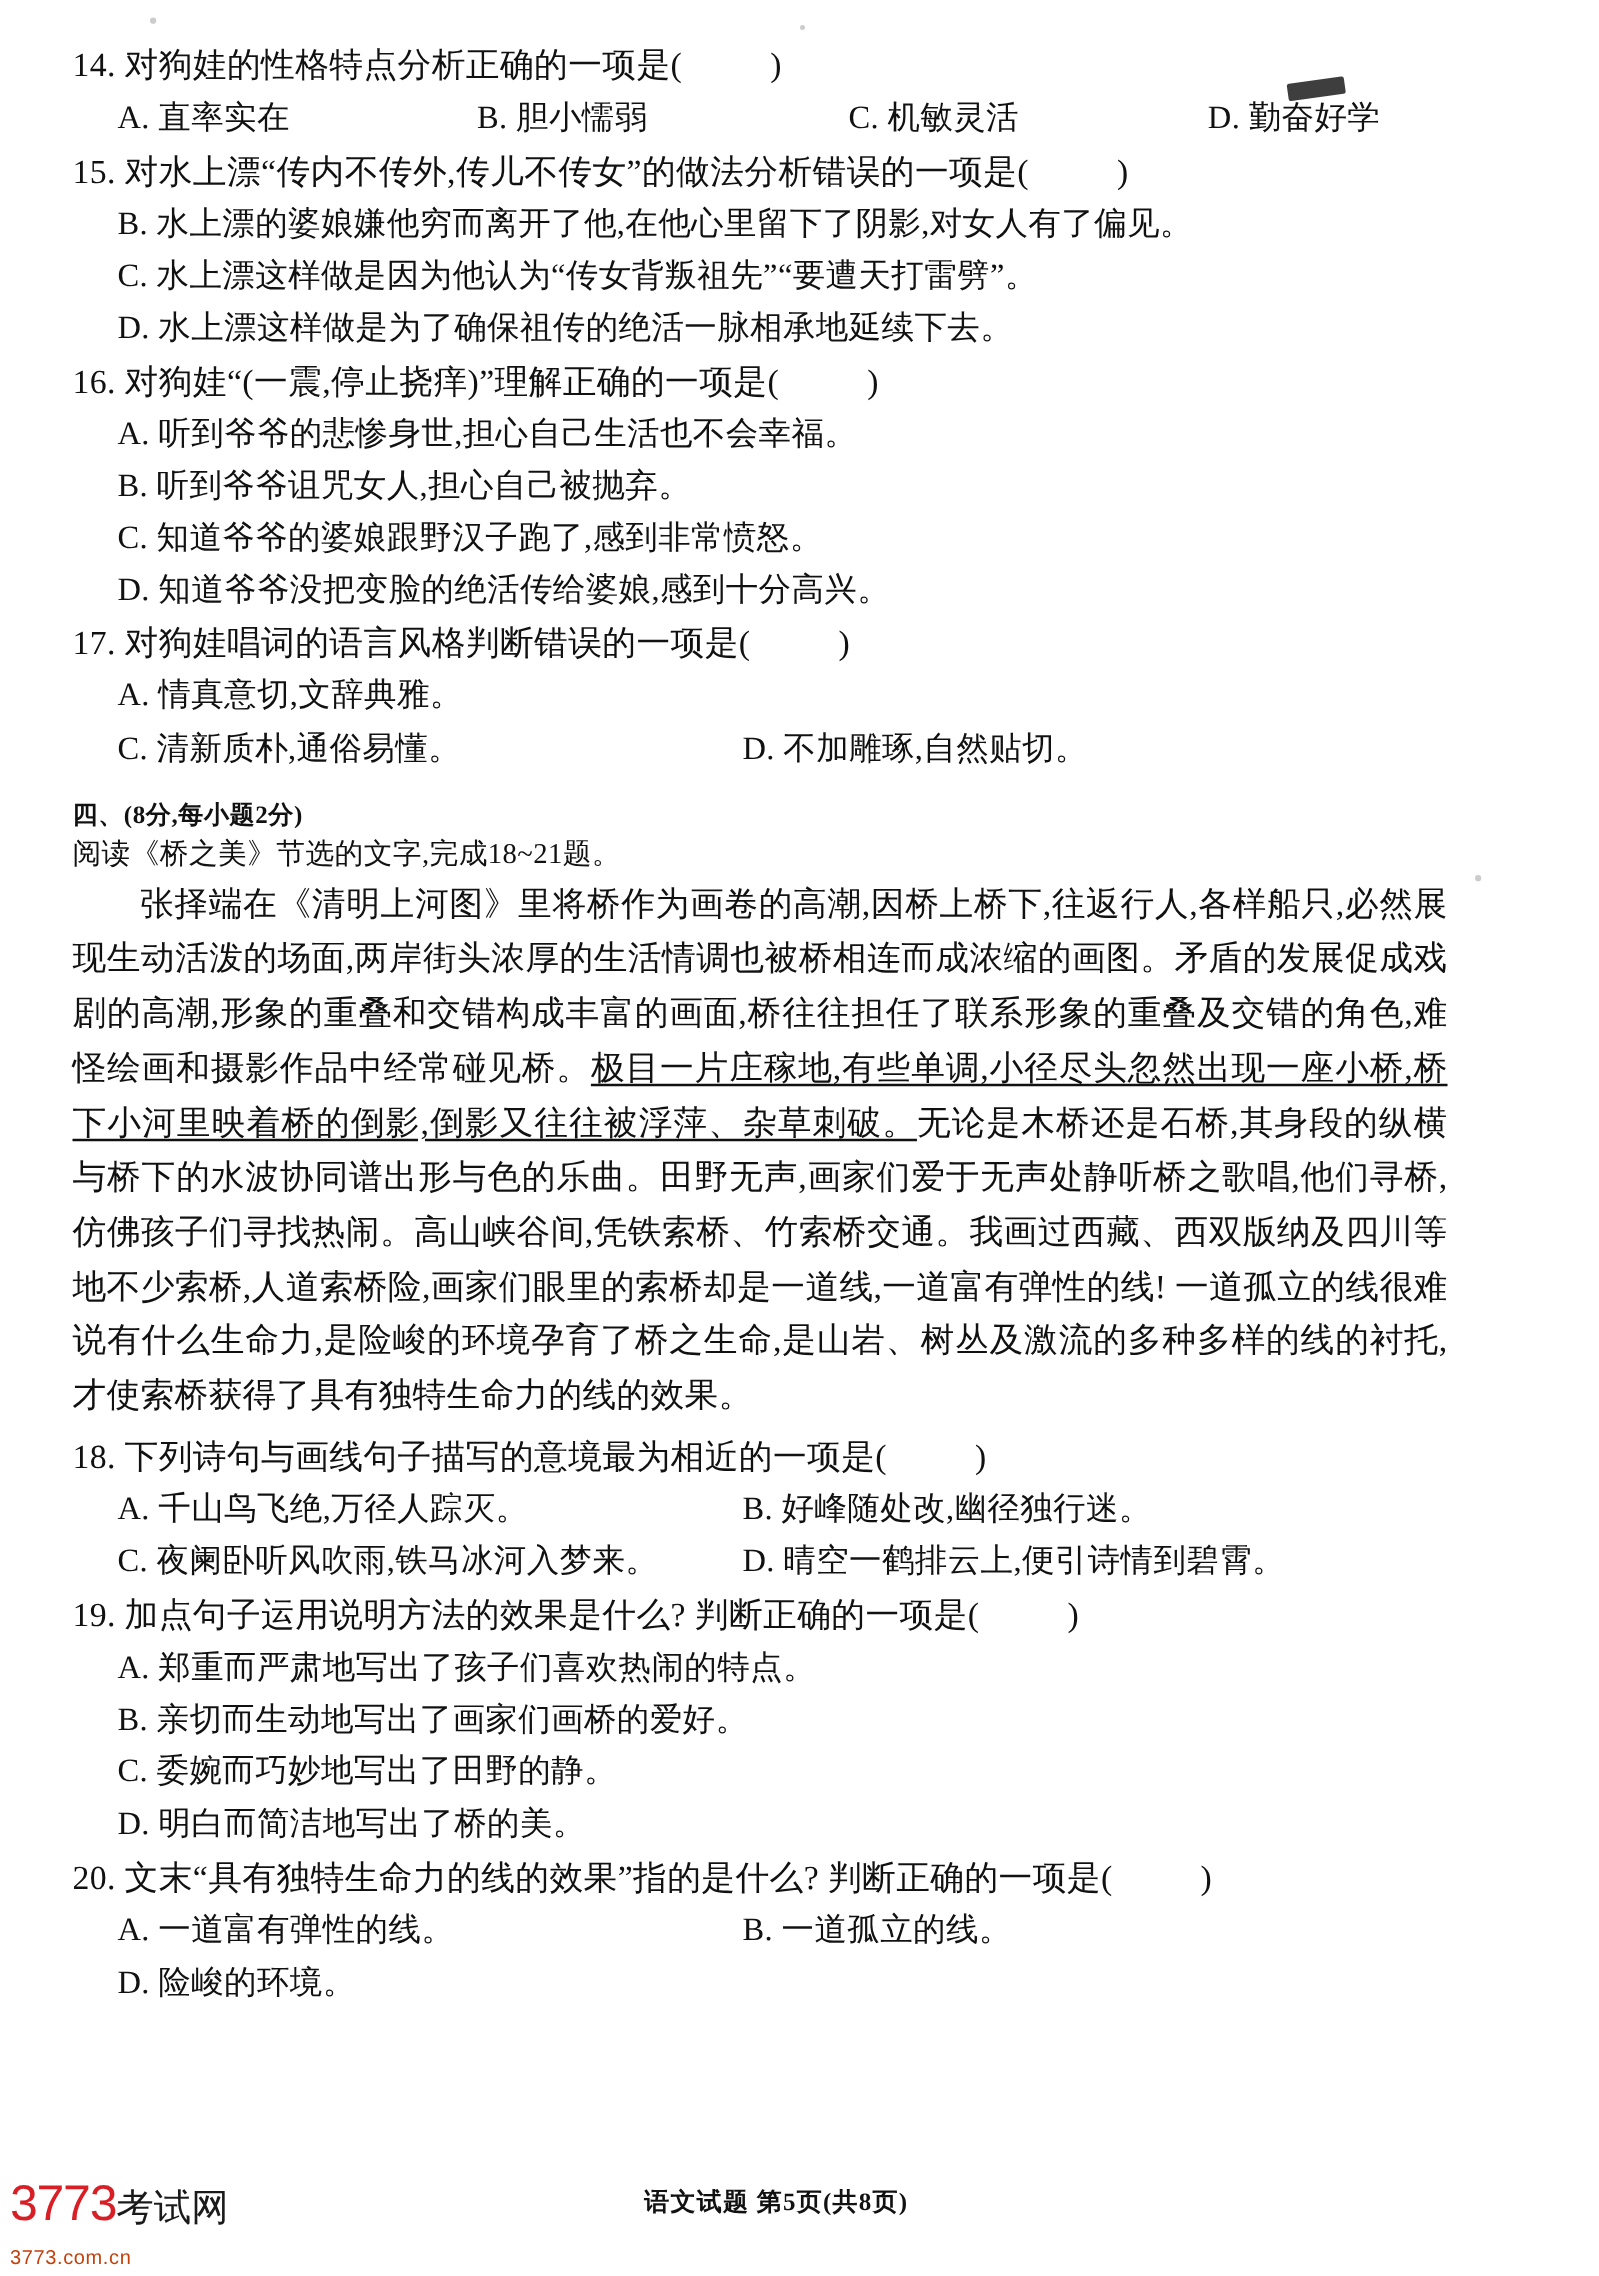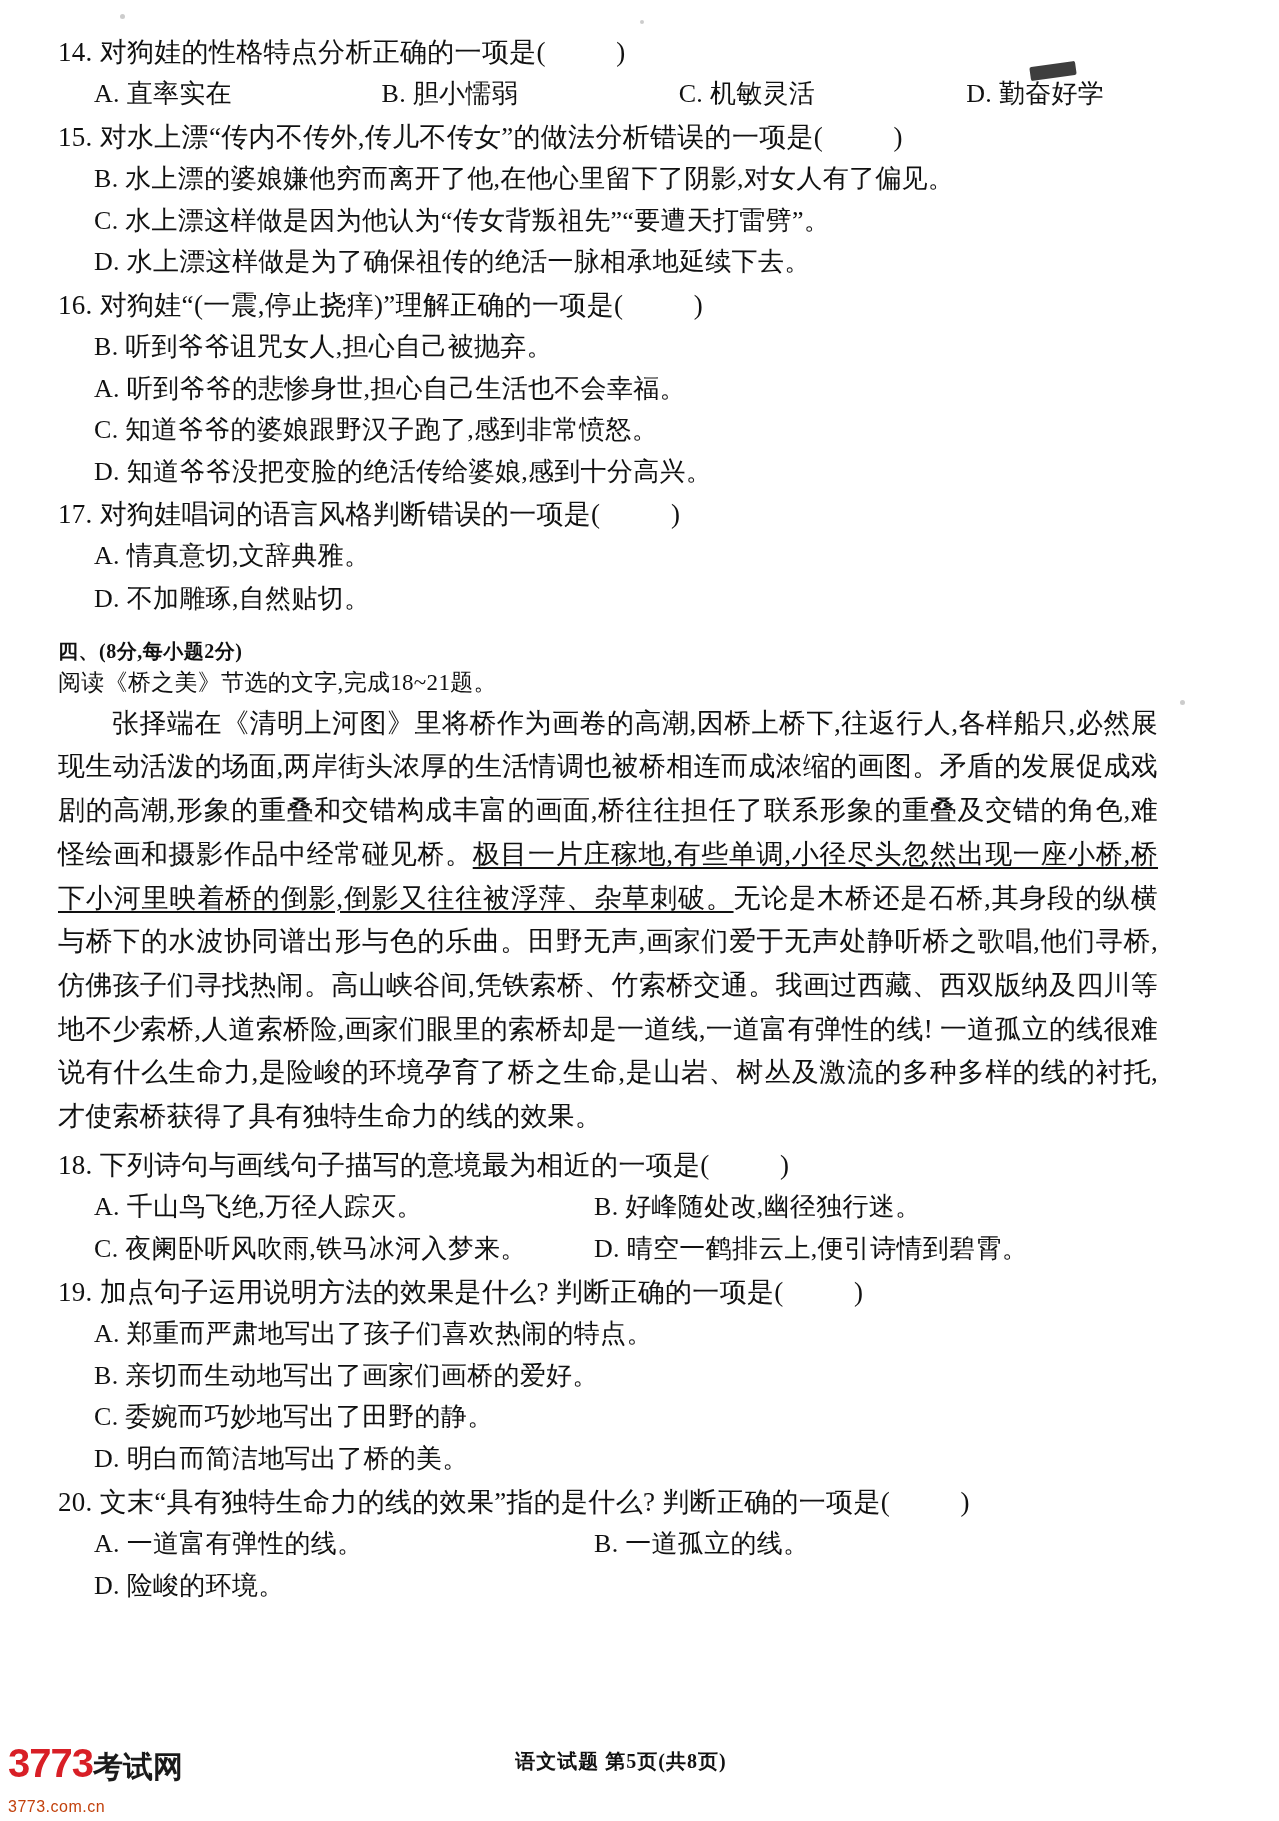--- a/index.html
+++ b/index.html
@@ -89,21 +89,21 @@
   }
   .watermark {
     position: absolute;
     left: 8px;
     bottom: 6px;
     font-family: "Liberation Sans", sans-serif;
     line-height: 1;
   }
   .wm-main {
     font-size: 40px;
-    font-weight: bold;
+    font-weight: normal;
     color: #d81f26;
     letter-spacing: -1px;
   }
   .wm-main .cn { color: #1a1a1a; font-size: 30px; letter-spacing: 0; }
   .wm-sub {
     font-size: 16px;
     color: #c2410c;
     letter-spacing: 0.5px;
     margin-top: 16px;
   }
@@ -149,32 +149,33 @@
 
     <div class="q">
       <span class="q-line">15. 对水上漂“传内不传外,传儿不传女”的做法分析错误的一项是(          )</span>
       <span class="opts">B. 水上漂的婆娘嫌他穷而离开了他,在他心里留下了阴影,对女人有了偏见。</span>
       <span class="opts">C. 水上漂这样做是因为他认为“传女背叛祖先”“要遭天打雷劈”。</span>
       <span class="opts">D. 水上漂这样做是为了确保祖传的绝活一脉相承地延续下去。</span>
     </div>
 
     <div class="q">
       <span class="q-line">16. 对狗娃“(一震,停止挠痒)”理解正确的一项是(          )</span>
+      <span class="opts">A. 听到爷爷的悲惨身世,担心自己生活也不会幸福。</span>
       <span class="opts">B. 听到爷爷诅咒女人,担心自己被抛弃。</span>
-      <span class="opts">A. 听到爷爷的悲惨身世,担心自己生活也不会幸福。</span>
       <span class="opts">C. 知道爷爷的婆娘跟野汉子跑了,感到非常愤怒。</span>
       <span class="opts">D. 知道爷爷没把变脸的绝活传给婆娘,感到十分高兴。</span>
     </div>
 
     <div class="q">
       <span class="q-line">17. 对狗娃唱词的语言风格判断错误的一项是(          )</span>
       <div class="opts-row">
         <span class="opt-half-a">A. 情真意切,文辞典雅。</span>
       </div>
       <div class="opts-row">
+        <span class="opt-half-a">C. 清新质朴,通俗易懂。</span>
         <span>D. 不加雕琢,自然贴切。</span>
       </div>
     </div>
 
     <div class="section-title">四、(8分,每小题2分)</div>
     <div class="lead">阅读《桥之美》节选的文字,完成18~21题。</div>
 
     <div class="passage">
       <span>张择端在《清明上河图》里将桥作为画卷的高潮,因桥上桥下,往返行人,各样船只,必然展现生动活泼的场面,两岸街头浓厚的生活情调也被桥相连而成浓缩的画图。矛盾的发展促成戏剧的高潮,形象的重叠和交错构成丰富的画面,桥往往担任了联系形象的重叠及交错的角色,难怪绘画和摄影作品中经常碰见桥。</span><span class="u">极目一片庄稼地,有些单调,小径尽头忽然出现一座小桥,桥下小河里映着桥的倒影,倒影又往往被浮萍、杂草刺破。</span><span>无论是木桥还是石桥,其身段的纵横与桥下的水波协同谱出形与色的乐曲。田野无声,画家们爱于无声处静听桥之歌唱,他们寻桥,仿佛孩子们寻找热闹。高山峡谷间,凭铁索桥、竹索桥交通。我画过西藏、西双版纳及四川等地不少索桥,人道索桥险,画家们眼里的索桥却是一道线,一道富有弹性的线! 一道孤立的线很难说有什么生命力,是险峻的环境孕育了桥之生命,是山岩、树丛及激流的多种多样的线的衬托,才使索桥获得了具有独特生命力的线的效果。</span>
     </div>

